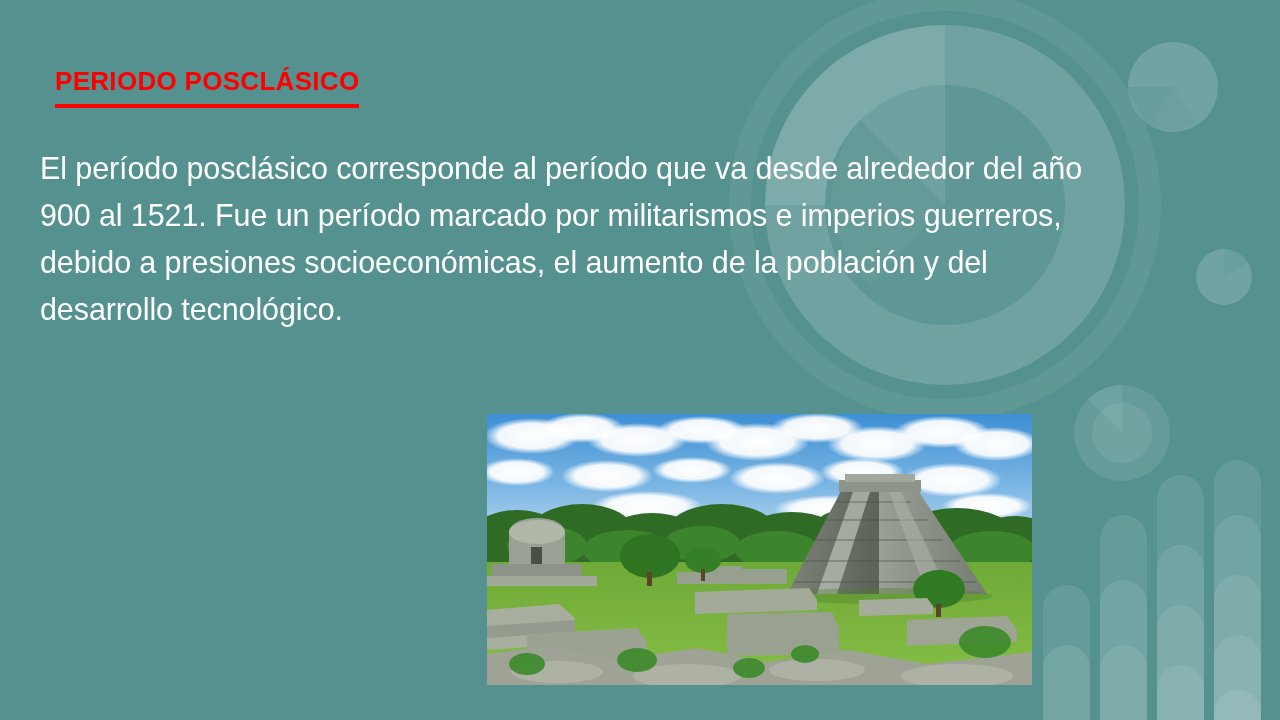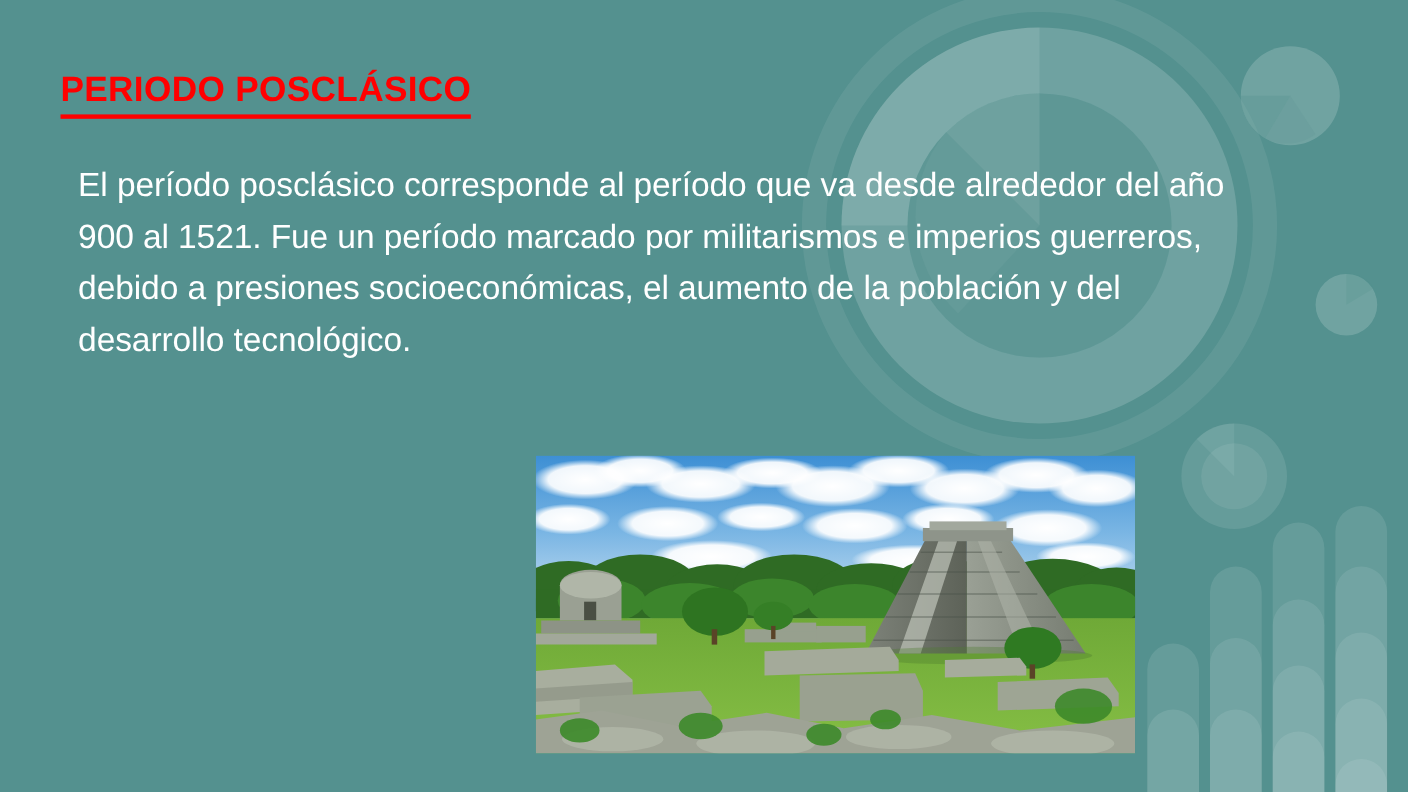--- a/index.html
+++ b/index.html
@@ -24,40 +24,40 @@
     width: 1280px;
     height: 720px;
     pointer-events: none;
   }
 
   
   #title {
     position: absolute;
     left: 55px;
     top: 58px;
-    font-size: 32px;
+    font-size: 26px;
     font-weight: bold;
     color: #ff0000;
     letter-spacing: 0.3px;
     line-height: 46px;
     white-space: nowrap;
   }
   #title .rule {
     position: absolute;
     left: 0;
     top: 46px;
     height: 4px;
     width: 100%;
     background: #ff0000;
   }
 
   
   #body-text {
     position: absolute;
-    left: 71px;
+    left: 40px;
     top: 145px;
     width: 1075px;
     color: #ffffff;
     font-size: 30.5px;
     line-height: 47px;
     font-weight: normal;
     letter-spacing: -0.1px;
   }
 
   

